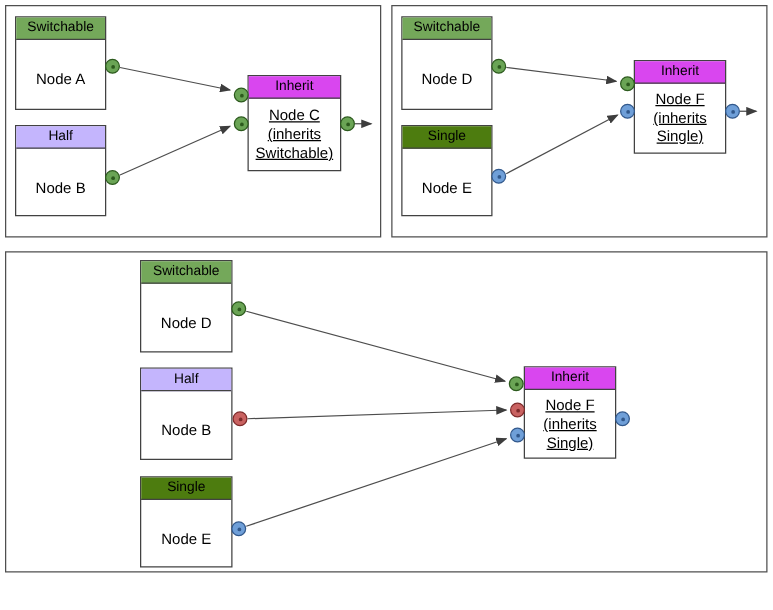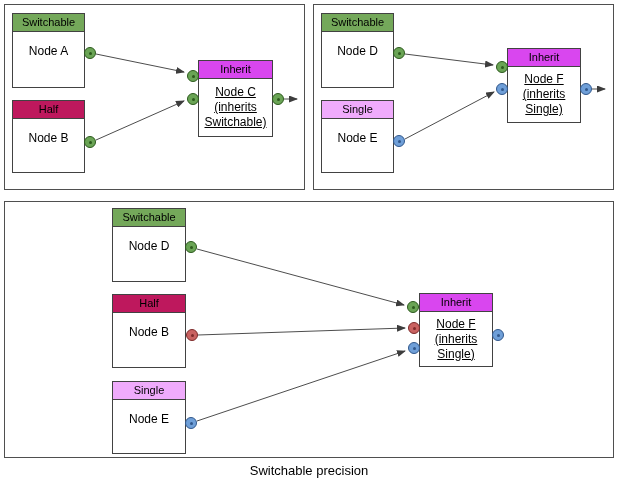--- a/index.html
+++ b/index.html
@@ -1,24 +1,24 @@
 <!DOCTYPE html>
 <html><head>
 <meta charset="utf-8">
 <style>
   html,body{margin:0;padding:0;background:#ffffff;font-family:"Liberation Sans",sans-serif;color:#000;}
   .stage{position:relative;width:618px;height:488px;background:#fff;overflow:hidden;}
   .panel{position:absolute;border:1px solid #4f4f4f;background:#fff;box-sizing:border-box;}
   .node{position:absolute;border:1px solid #424242;background:#fff;box-sizing:border-box;display:flex;flex-direction:column;}
   .node-header{height:17px;line-height:17px;text-align:center;font-size:11px;border-bottom:1px solid #424242;flex:0 0 auto;}
   .hdr-green{background:#74a85a;}
-  .hdr-red{background:#be185d;}
-  .hdr-blue{background:#f0abfc;}
+  .hdr-red{background:#c4b5fd;}
+  .hdr-blue{background:#4d7c0f;}
   .hdr-gray{background:#d946ef;}
-  .node-body{flex:1;text-align:center;font-size:12px;line-height:15px;white-space:pre-line;padding-top:12px;}
+  .node-body{flex:1;text-align:center;font-size:12px;line-height:15px;white-space:pre-line;padding-top:24px;}
   .node-body.centered{display:flex;align-items:center;justify-content:center;padding-top:0;text-decoration:underline;}
   .port{position:absolute;width:10px;height:10px;border-radius:50%;border:1px solid;z-index:3;}
   .port::after{content:"";position:absolute;left:50%;top:50%;width:3px;height:3px;margin:-1.5px 0 0 -1.5px;border-radius:50%;}
   .port.green{background:#6aa455;border-color:#2c5a1d;}  .port.green::after{background:#2c5a1d;}
   .port.red{background:#c96261;border-color:#7e2a2a;}    .port.red::after{background:#7e2a2a;}
   .port.blue{background:#6f9fd8;border-color:#31588c;}   .port.blue::after{background:#31588c;}
   .wires{position:absolute;left:0;top:0;width:618px;height:488px;pointer-events:none;z-index:2;}
   .caption{position:absolute;left:0;top:463px;width:618px;text-align:center;font-size:13px;}
 </style>
 </head>
@@ -109,14 +109,13 @@
 
     <line x1="405" y1="54" x2="493" y2="65" stroke="#4d4d4d" stroke-width="1" marker-end="url(#arw)"></line>
     <line x1="405" y1="139" x2="494" y2="92" stroke="#4d4d4d" stroke-width="1" marker-end="url(#arw)"></line>
     <line x1="592" y1="89" x2="605" y2="89" stroke="#4d4d4d" stroke-width="1" marker-end="url(#arw)"></line>
 
     <line x1="197" y1="249" x2="404" y2="305" stroke="#4d4d4d" stroke-width="1" marker-end="url(#arw)"></line>
     <line x1="198" y1="335" x2="405" y2="328" stroke="#4d4d4d" stroke-width="1" marker-end="url(#arw)"></line>
     <line x1="197" y1="421" x2="405" y2="351" stroke="#4d4d4d" stroke-width="1" marker-end="url(#arw)"></line>
   </svg>
 
-  <div class="caption">Switchable precision</div>
 </div>
 
 </body></html>

